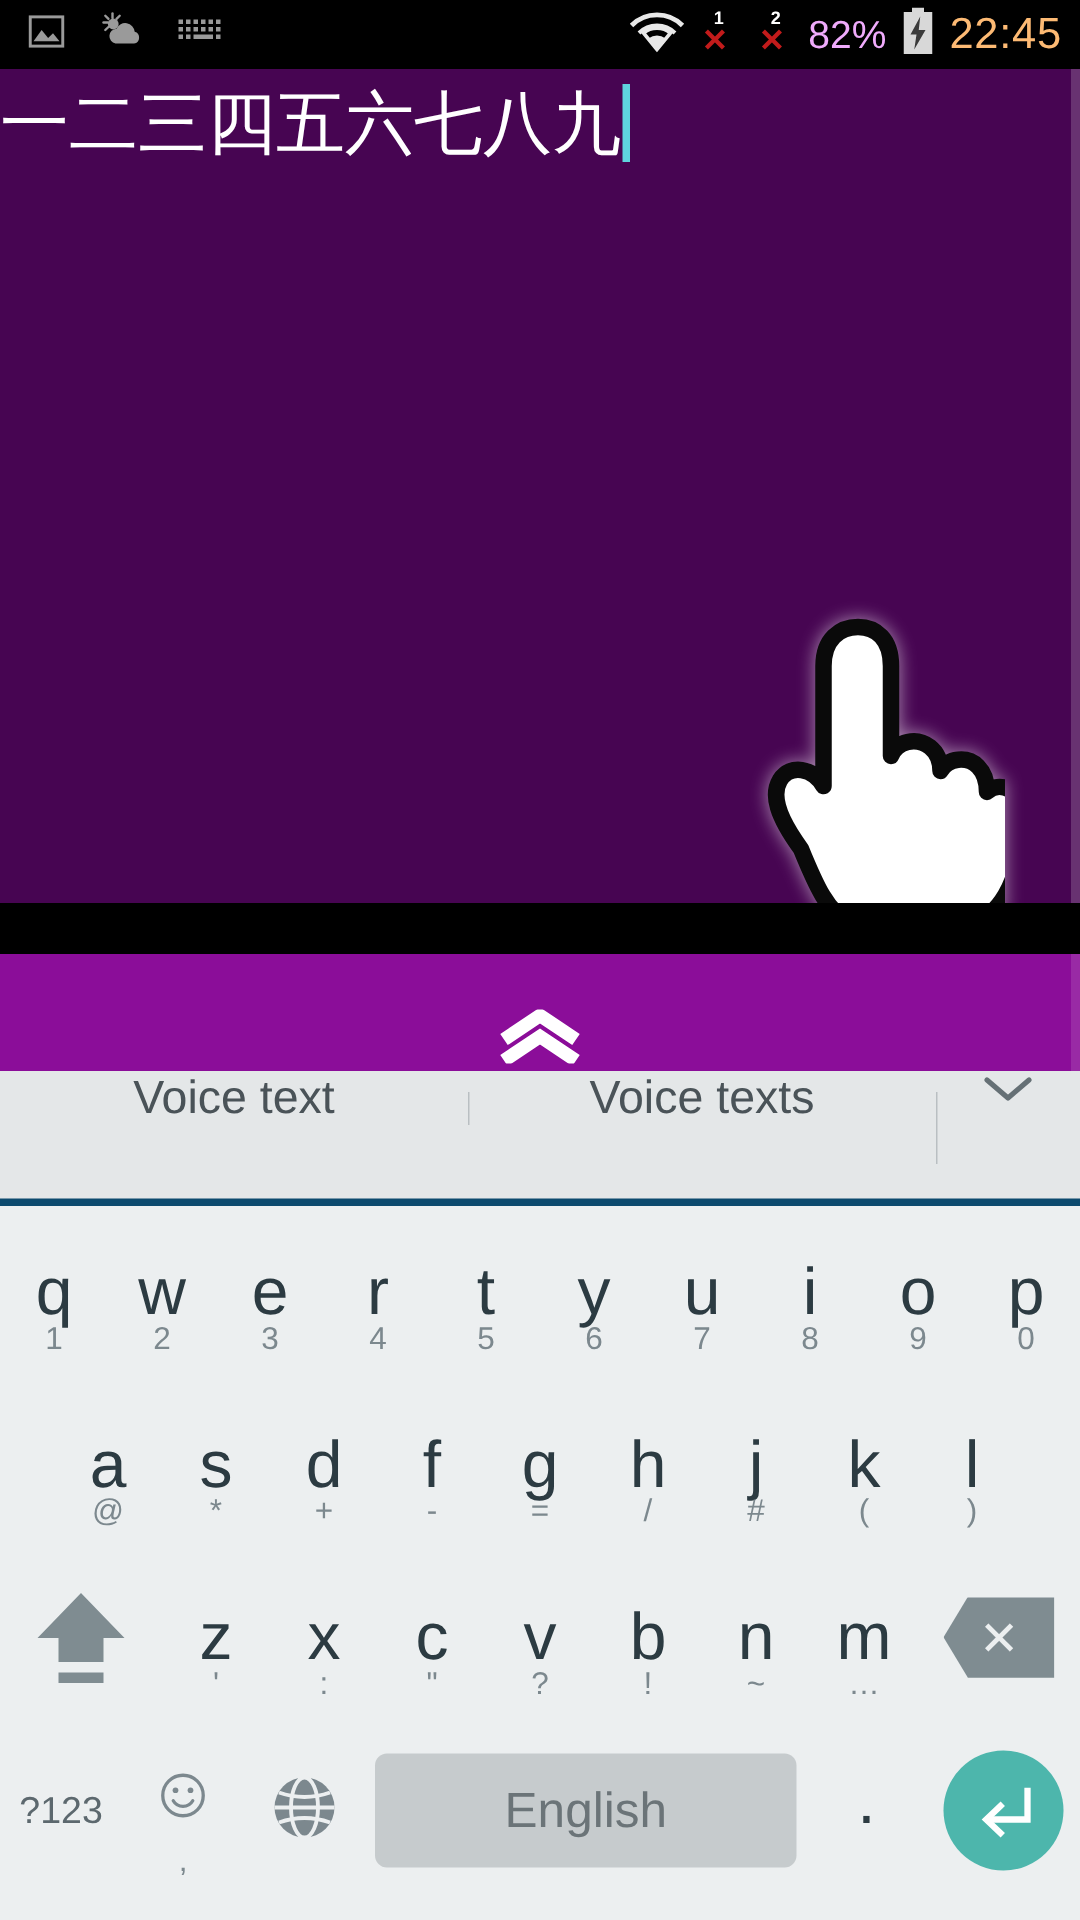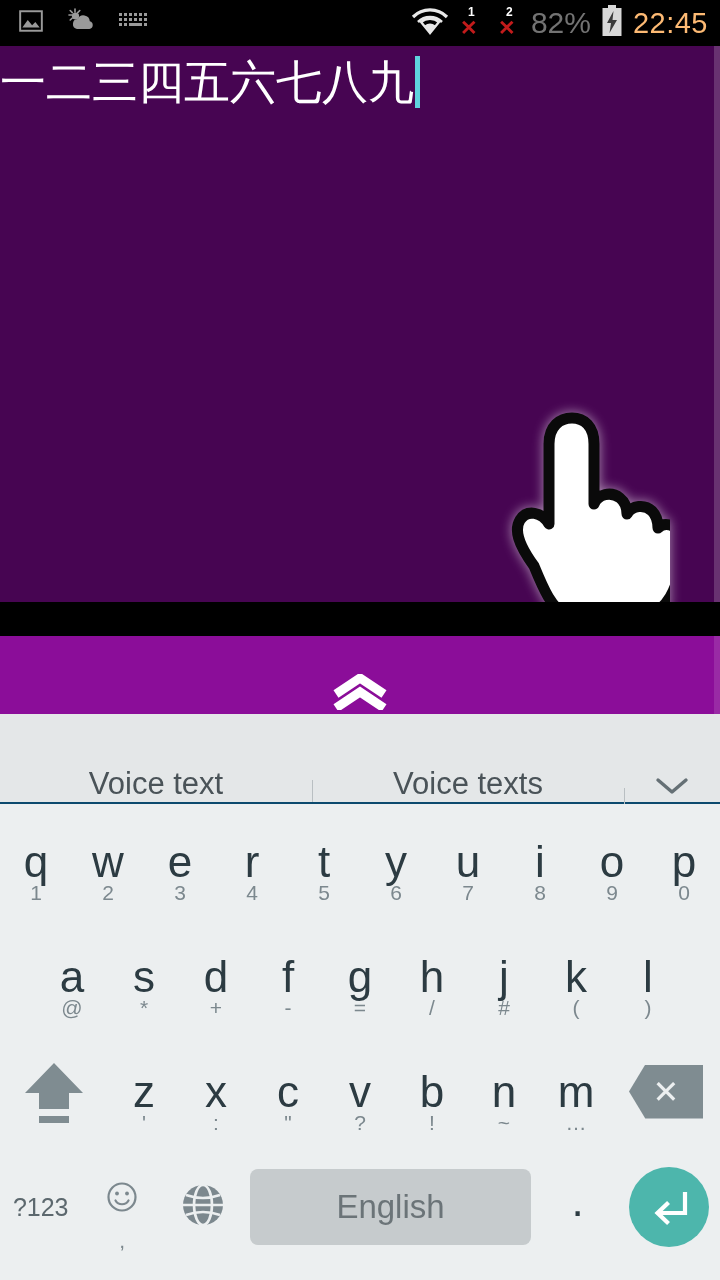--- a/index.html
+++ b/index.html
@@ -25,21 +25,21 @@
   .sim-group { display: flex; align-items: flex-start; gap: 14px; }
   .sim { position: relative; width: 24px; height: 30px; }
   .sim-num {
     position: absolute; top: -2px; left: 9px;
     font-size: 12px; color: #fff; line-height: 1; font-weight: bold;
   }
   .sim-x {
     position: absolute; top: 9px; left: 1px;
     font-size: 21px; color: #c21b1b; line-height: 1; font-weight: bold;
   }
-  .battery-pct { color: #737373; font-size: 30px; letter-spacing: 0px; }
+  .battery-pct { color: #f0abfc; font-size: 26px; letter-spacing: 0px; }
   .clock { color: #fdba74; font-size: 29px; letter-spacing: 0.5px; }
 
   
   #edit-area {
     position: absolute; top: 46px; left: 0;
     width: 720px; height: 556px;
     background: #470552;
     overflow: hidden;
     text-decoration: underline;
   }
@@ -90,22 +90,22 @@
   #kb-expand-chevrons {
     position: absolute; left: 50%; bottom: 0;
     transform: translateX(-50%);
   }
 
   
   #suggestion-bar {
     position: absolute; top: 714px; left: 0;
     width: 720px; height: 90px;
     background: #E4E7E8;
-    display: flex; align-items: flex-end;
-    border-bottom: 2px solid #0c4a6e;
+    display: flex; align-items: flex-start;
+    border-bottom: 5px solid #0c4a6e;
   }
   .suggestion {
     flex: 1 1 0;
     text-align: center;
     font-size: 31px;
     color: #4a5358;
     position: relative;
     padding: 0 4px;
     white-space: nowrap;
     overflow: hidden;

